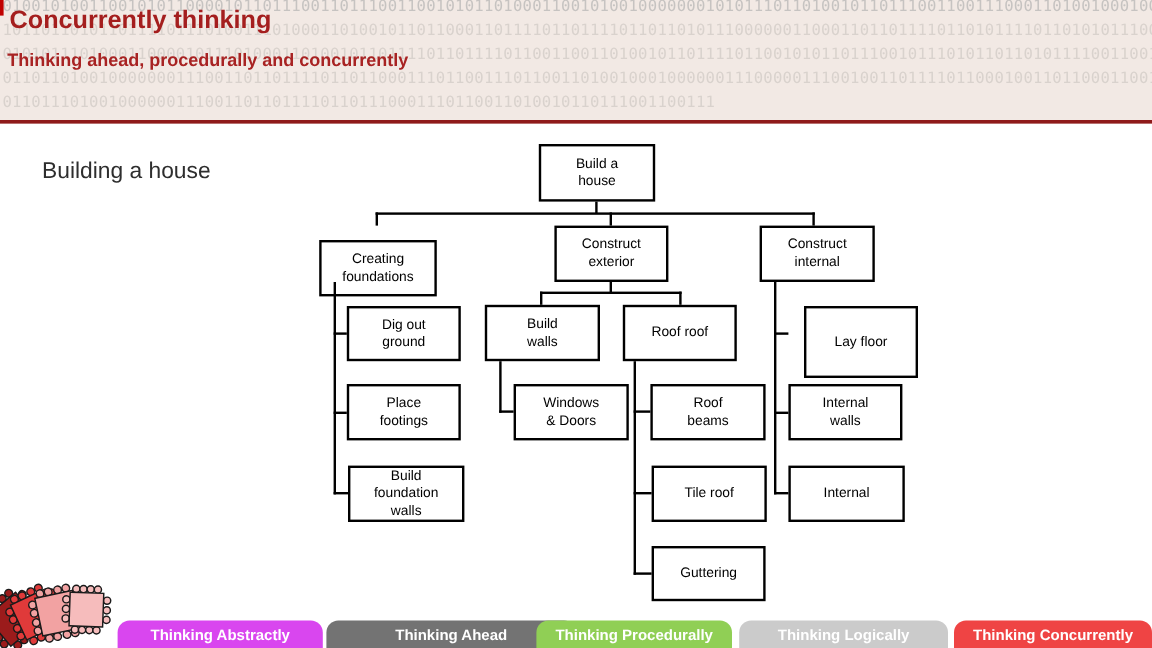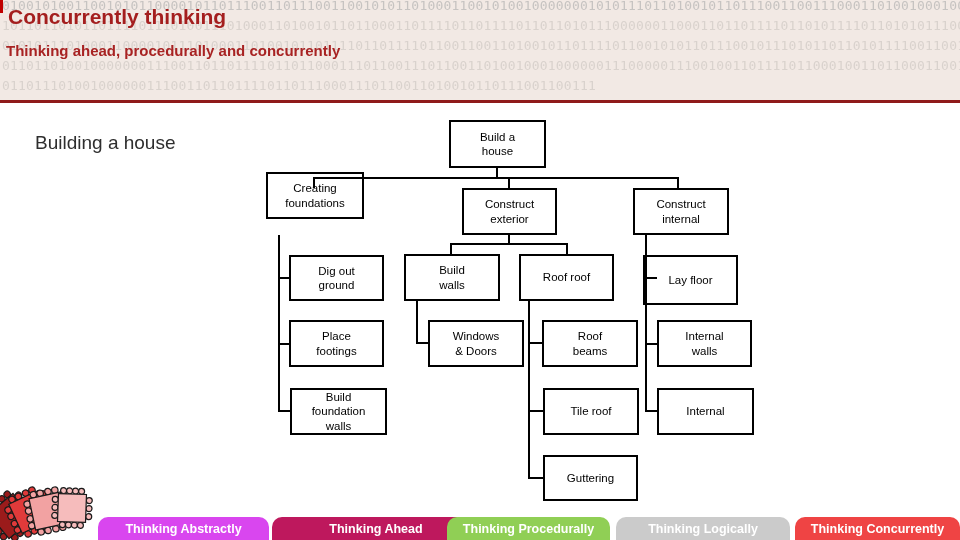--- a/index.html
+++ b/index.html
@@ -45,21 +45,21 @@
     <h2 class="subtitle">Thinking ahead, procedurally and concurrently</h2>
   </div>
 
   <div class="section-heading">Building a house</div>
 
   <div>
 
     <div class="node" style="left:449px;top:120px;width:97px;height:48px">
         <span>Build a house</span>
       </div>
-    <div class="node" style="left:266px;top:172px;width:98px;height:47px">
+    <div class="node" style="left:266px;top:200px;width:98px;height:47px">
         <span>Creating foundations</span>
       </div>
     <div class="node" style="left:462px;top:188px;width:95px;height:47px">
         <span>Construct exterior</span>
       </div>
     <div class="node" style="left:633px;top:188px;width:96px;height:47px">
         <span>Construct internal</span>
       </div>
     <div class="node" style="left:289px;top:255px;width:95px;height:46px">
         <span>Dig out ground</span>
@@ -81,21 +81,21 @@
       </div>
     <div class="node" style="left:542px;top:320px;width:96px;height:47px">
         <span>Roof beams</span>
       </div>
     <div class="node" style="left:543px;top:388px;width:96px;height:47px">
         <span>Tile roof</span>
       </div>
     <div class="node" style="left:543px;top:455px;width:95px;height:46px">
         <span>Guttering</span>
       </div>
-    <div class="node" style="left:643px;top:255px;width:95px;height:50px">
+    <div class="node" style="left:670px;top:255px;width:95px;height:60px">
         <span>Lay floor</span>
       </div>
     <div class="node" style="left:657px;top:320px;width:95px;height:47px">
         <span>Internal walls</span>
       </div>
     <div class="node" style="left:657px;top:388px;width:97px;height:47px">
         <span>Internal</span>
       </div>
 
     <i class="ln" style="left:496px;top:168px;width:2px;height:10px"></i>
@@ -199,21 +199,21 @@
           <circle cx="17" cy="8" r="3"></circle>
         <rect x="-14" y="-14" width="28" height="28"></rect>
       </g>
     </g>
   </svg>
 
   <div>
     <div class="tab" style="left: 98px; width: 171px; background-color: #d946ef;">
         <span>Thinking Abstractly</span>
       </div>
-    <div class="tab" style="left: 272px; width: 208px; background-color: #be185d;">
+    <div class="tab" style="left: 272px; width: 208px; background-color: #737373;">
         <span>Thinking Ahead</span>
       </div>
     <div class="tab" style="left: 447px; width: 163px; background-color: rgb(144, 207, 85);">
         <span>Thinking Procedurally</span>
       </div>
     <div class="tab" style="left: 616px; width: 174px; background-color: rgb(203, 203, 203);">
         <span>Thinking Logically</span>
       </div>
     <div class="tab" style="left: 795px; width: 165px; background-color: #ef4444;">
         <span>Thinking Concurrently</span>

